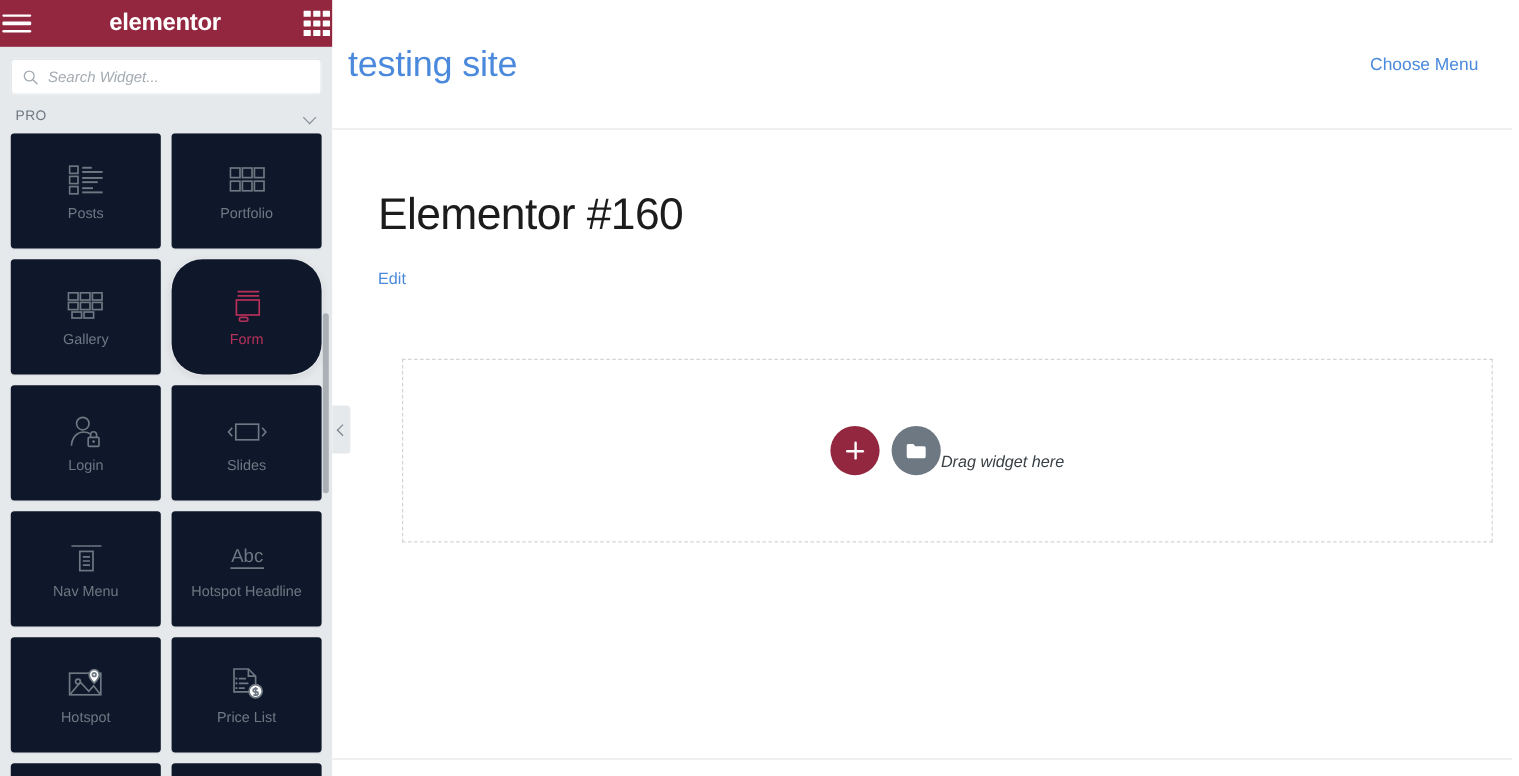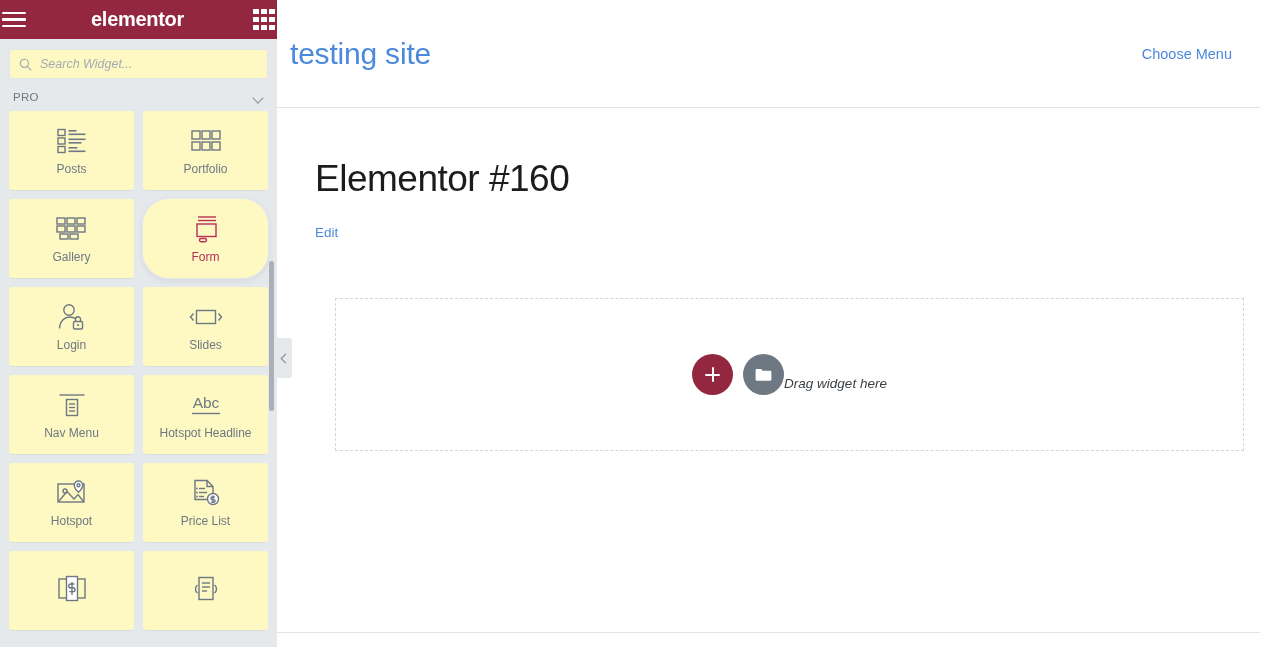--- a/index.html
+++ b/index.html
@@ -78,21 +78,21 @@
     background: #ffffff;
     border-radius: 0.5px;
   }
 
   .search-wrap {
     padding: 10px 9px 0 9px;
     flex: 0 0 auto;
   }
   .search-box {
     height: 30px;
-    background: #fef9c3;
+    background: #ffffff;
     border-radius: 3px;
     display: flex;
     align-items: center;
     padding: 0 10px;
     box-shadow: inset 0 0 0 1px #e3e6e9;
   }
   .search-box svg { flex: 0 0 auto; }
   .search-input {
     border: none;
     outline: none;
@@ -145,23 +145,23 @@
     position: relative;
     padding: 0 9px;
   }
   .widget-grid {
     display: grid;
     grid-template-columns: 1fr 1fr;
     gap: 9px 9px;
     padding-bottom: 10px;
   }
   .widget {
-    background: #fef9c3;
+    background: #0f172a;
     border-radius: 3px;
-    height: 79px;
+    height: 96px;
     display: flex;
     flex-direction: column;
     align-items: center;
     justify-content: center;
     cursor: move;
     box-shadow: 0 1px 1px rgba(0,0,0,0.04);
     user-select: none;
   }
   .widget .wicon {
     height: 34px;

